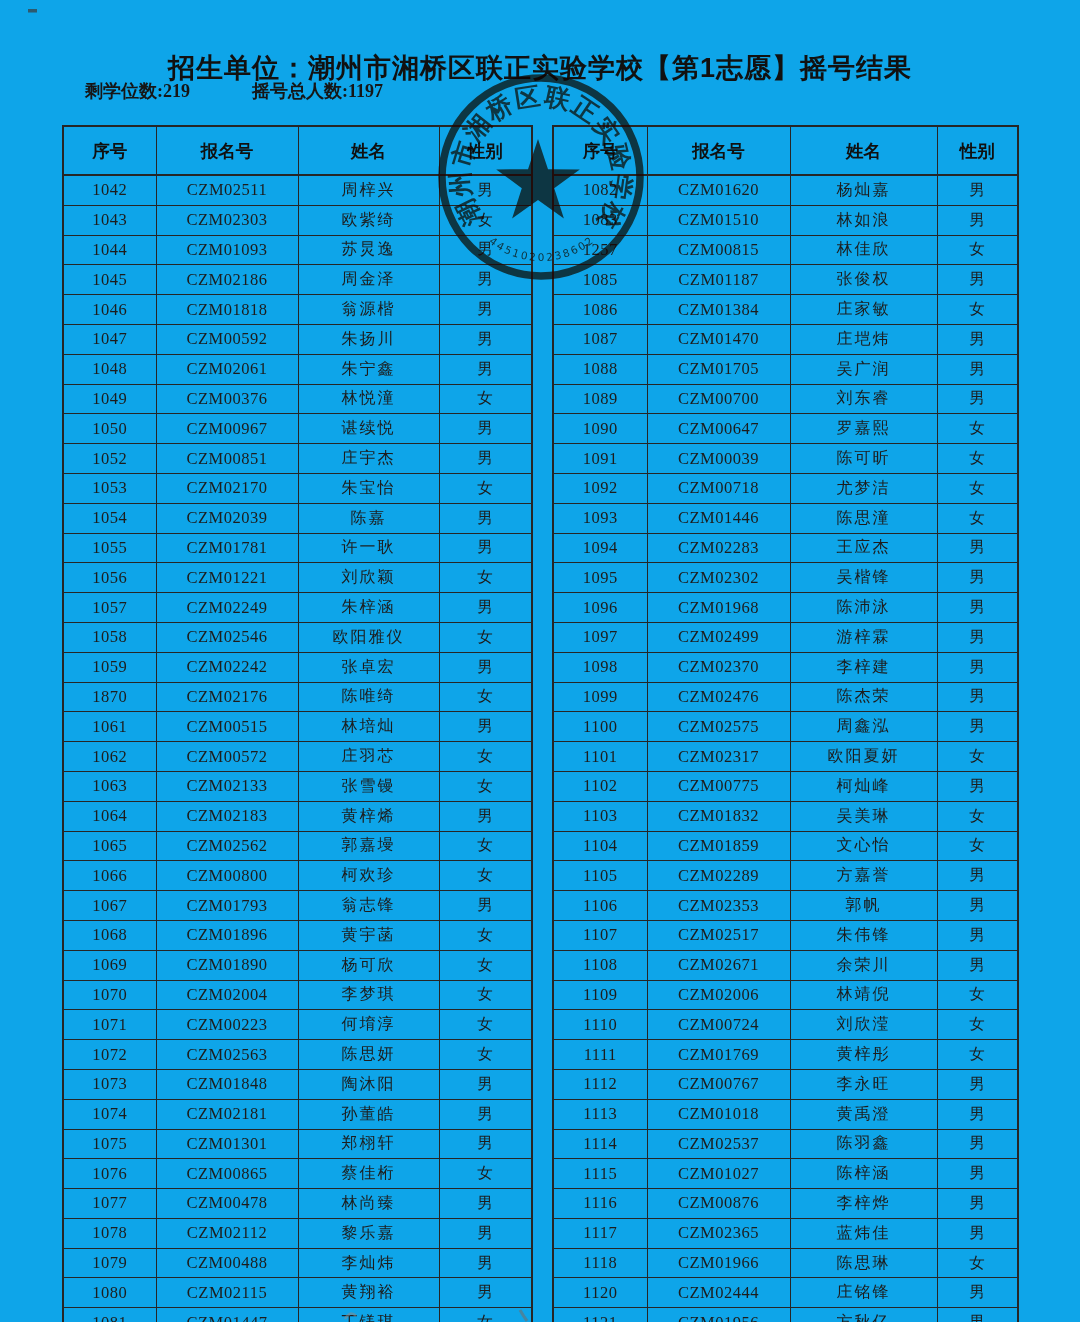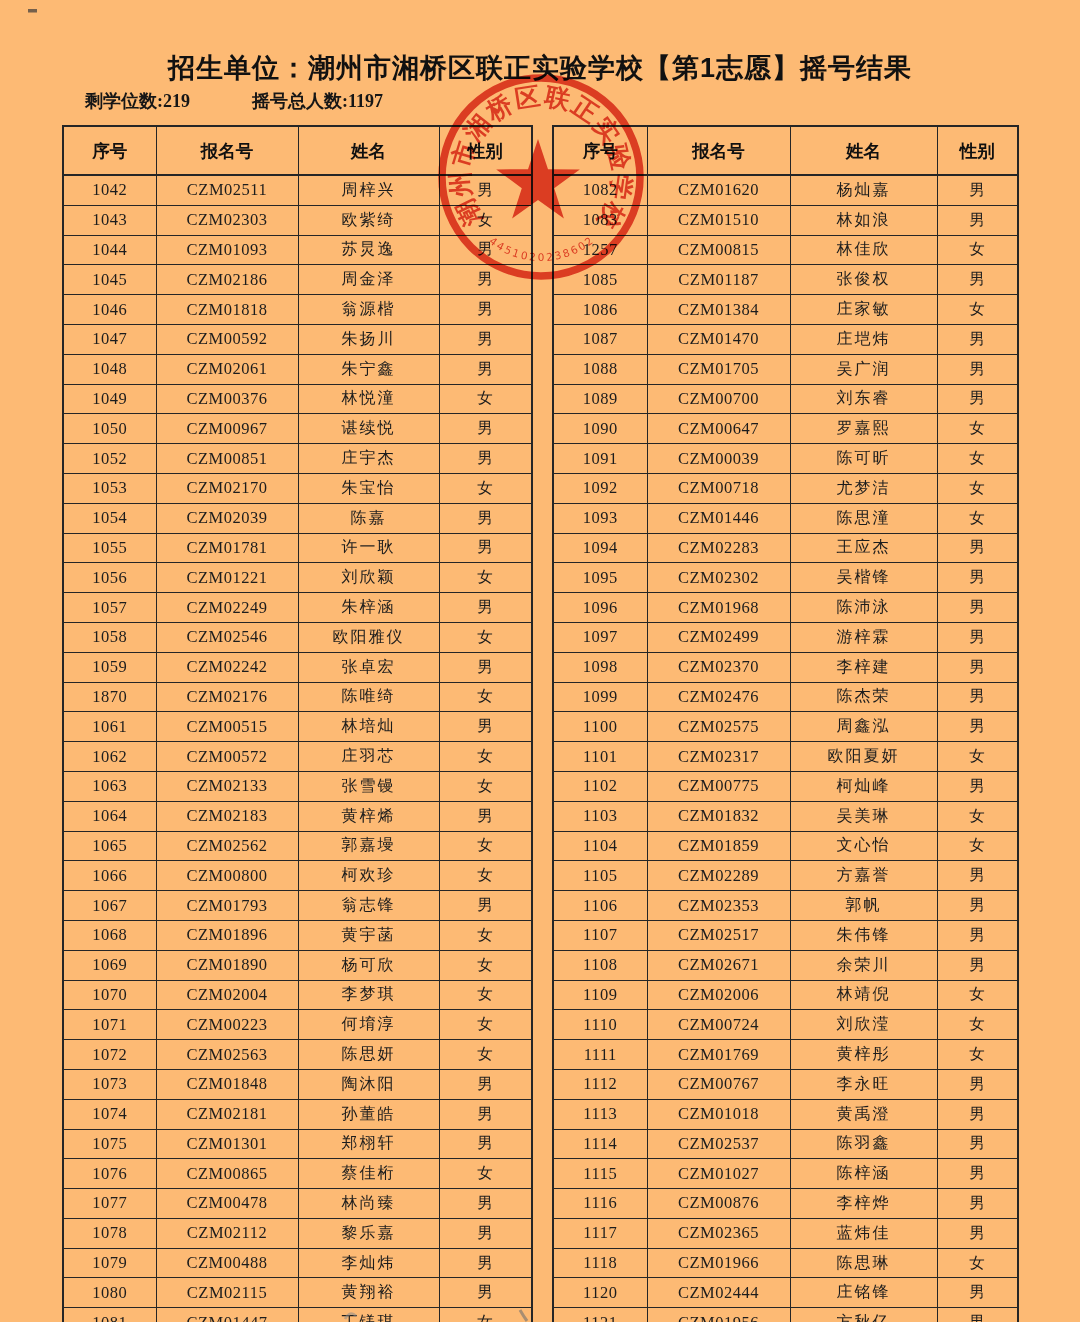--- a/index.html
+++ b/index.html
@@ -1,32 +1,32 @@
 <!DOCTYPE html>
 <html><head>
 <meta charset="utf-8">
 <style>
   html,body{margin:0;padding:0;}
   body{background:#e8e8e8;}
   .page{
     position:relative;
     width:1080px;height:1322px;
     margin:0 auto;
-    background:#fdba74;
+    background:#0ea5e9;
     overflow:hidden;
     font-family:"Liberation Serif","DejaVu Serif",serif;
     color:#1c1c1c;
   }
   .doc-title{
     position:absolute;top:50px;left:0;width:100%;
     text-align:center;
     font-family:"Liberation Sans","DejaVu Sans",sans-serif;
     font-weight:bold;font-size:27px;letter-spacing:1px;color:#111;
   }
-  .info-line{position:absolute;top:89px;left:85px;font-size:18px;font-weight:600;color:#161616;}
+  .info-line{position:absolute;top:79px;left:85px;font-size:18px;font-weight:600;color:#161616;}
   .info-total{margin-left:62px;}
   table.result{
     position:absolute;top:125px;
     border-collapse:collapse;table-layout:fixed;
     background:transparent;
   }
   table.result,table.result th,table.result td{
     border:1.7px solid #262626;
   }
   table.result{border-width:2.2px;}

